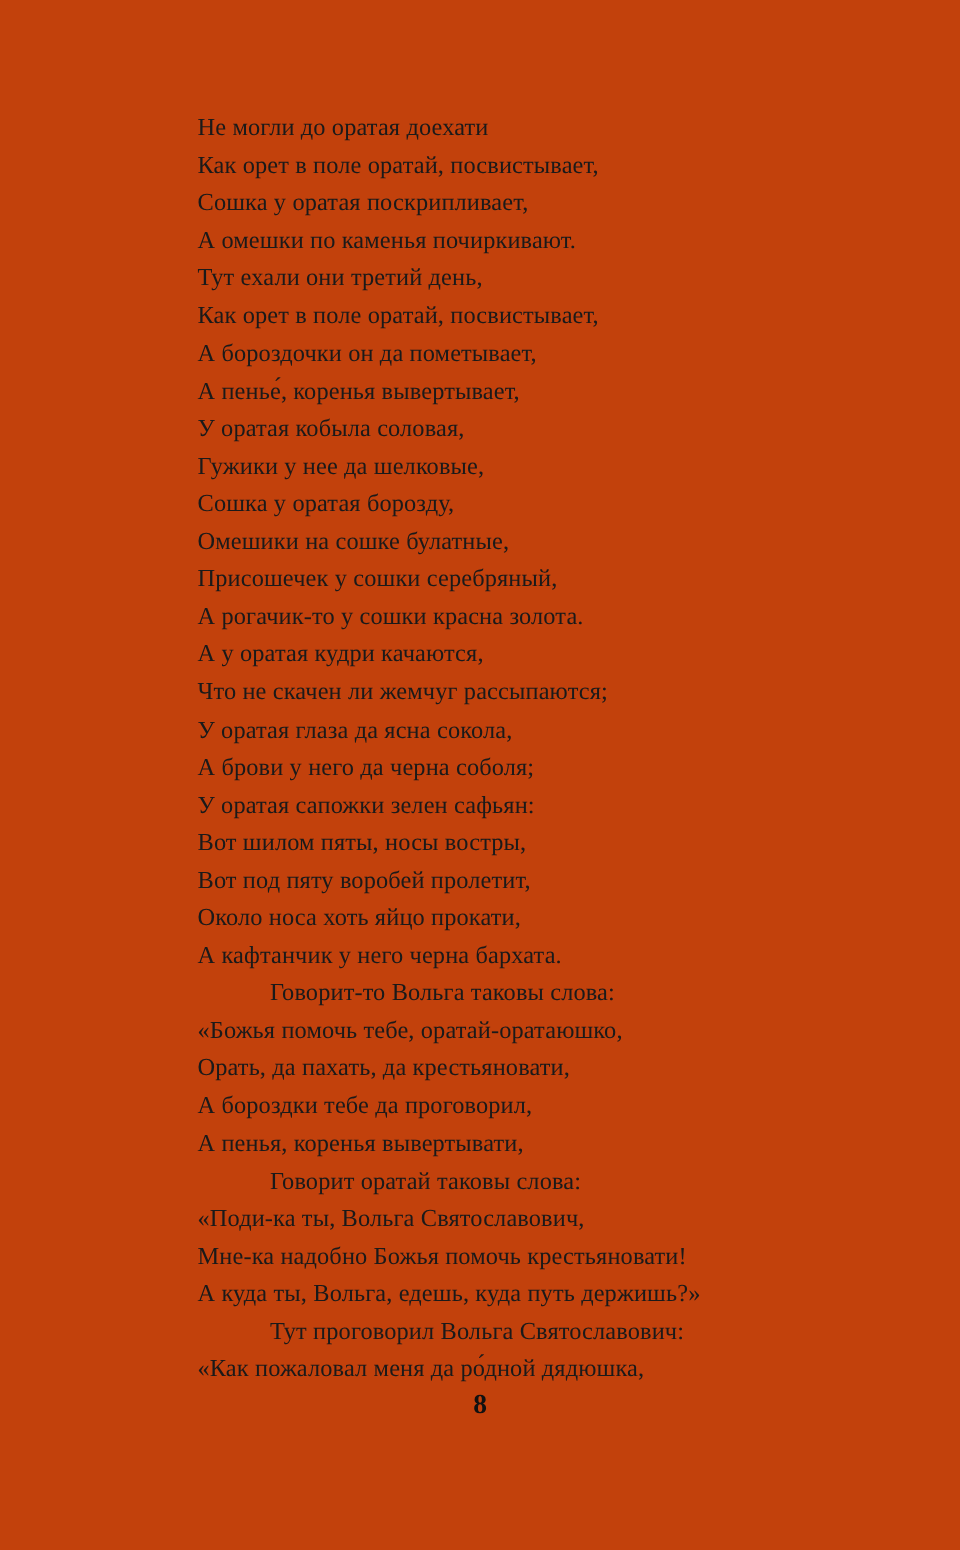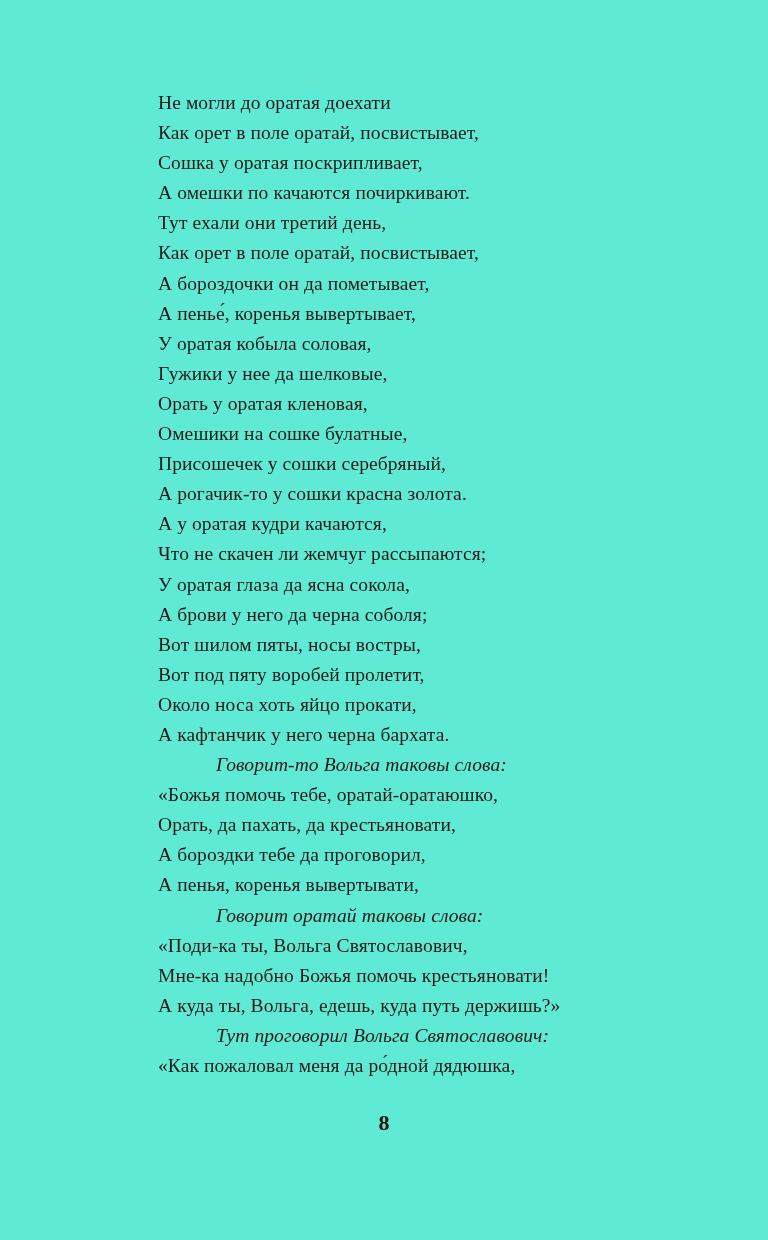--- a/index.html
+++ b/index.html
@@ -13,40 +13,39 @@
     height: 1240px;
     position: relative;
     font-family: "Liberation Serif", "DejaVu Serif", serif;
     color: #1a1a1a;
     overflow: hidden;
   }
 
   .page {
     position: absolute;
     inset: 0;
-    background: #5eead4;
+    background: #c2410c;
   }
 
   .text-block {
     position: absolute;
     left: 158px;
     top: 88px;
     width: 470px;
   }
 
   .line {
     font-size: 19.5px;
     line-height: 30.1px;
     white-space: pre;
     letter-spacing: 0.1px;
   }
 
   .line.indent {
     text-indent: 58px;
-    font-style: italic;
   }
 
   .page-number {
     position: absolute;
     left: 0;
     right: 0;
     top: 1110px;
     text-align: center;
     font-family: "Liberation Serif", "DejaVu Serif", serif;
     font-weight: bold;
@@ -56,35 +55,36 @@
 </style>
 </head>
 <body>
 
 <div class="page">
 
   <div class="text-block" id="poem-lines">
       <div class="line">Не могли до оратая доехати</div>
       <div class="line">Как орет в поле оратай, посвистывает,</div>
       <div class="line">Сошка у оратая поскрипливает,</div>
-      <div class="line">А омешки по качаются почиркивают.</div>
+      <div class="line">А омешки по каменья почиркивают.</div>
       <div class="line">Тут ехали они третий день,</div>
       <div class="line">Как орет в поле оратай, посвистывает,</div>
       <div class="line">А бороздочки он да пометывает,</div>
       <div class="line">А пенье́, коренья вывертывает,</div>
       <div class="line">У оратая кобыла соловая,</div>
       <div class="line">Гужики у нее да шелковые,</div>
-      <div class="line">Орать у оратая кленовая,</div>
+      <div class="line">Сошка у оратая борозду,</div>
       <div class="line">Омешики на сошке булатные,</div>
       <div class="line">Присошечек у сошки серебряный,</div>
       <div class="line">А рогачик-то у сошки красна золота.</div>
       <div class="line">А у оратая кудри качаются,</div>
       <div class="line">Что не скачен ли жемчуг рассыпаются;</div>
       <div class="line">У оратая глаза да ясна сокола,</div>
       <div class="line">А брови у него да черна соболя;</div>
+      <div class="line">У оратая сапожки зелен сафьян:</div>
       <div class="line">Вот шилом пяты, носы востры,</div>
       <div class="line">Вот под пяту воробей пролетит,</div>
       <div class="line">Около носа хоть яйцо прокати,</div>
       <div class="line">А кафтанчик у него черна бархата.</div>
       <div class="line indent">Говорит-то Вольга таковы слова:</div>
       <div class="line">«Божья помочь тебе, оратай-оратаюшко,</div>
       <div class="line">Орать, да пахать, да крестьяновати,</div>
       <div class="line">А бороздки тебе да проговорил,</div>
       <div class="line">А пенья, коренья вывертывати,</div>
       <div class="line indent">Говорит оратай таковы слова:</div>

